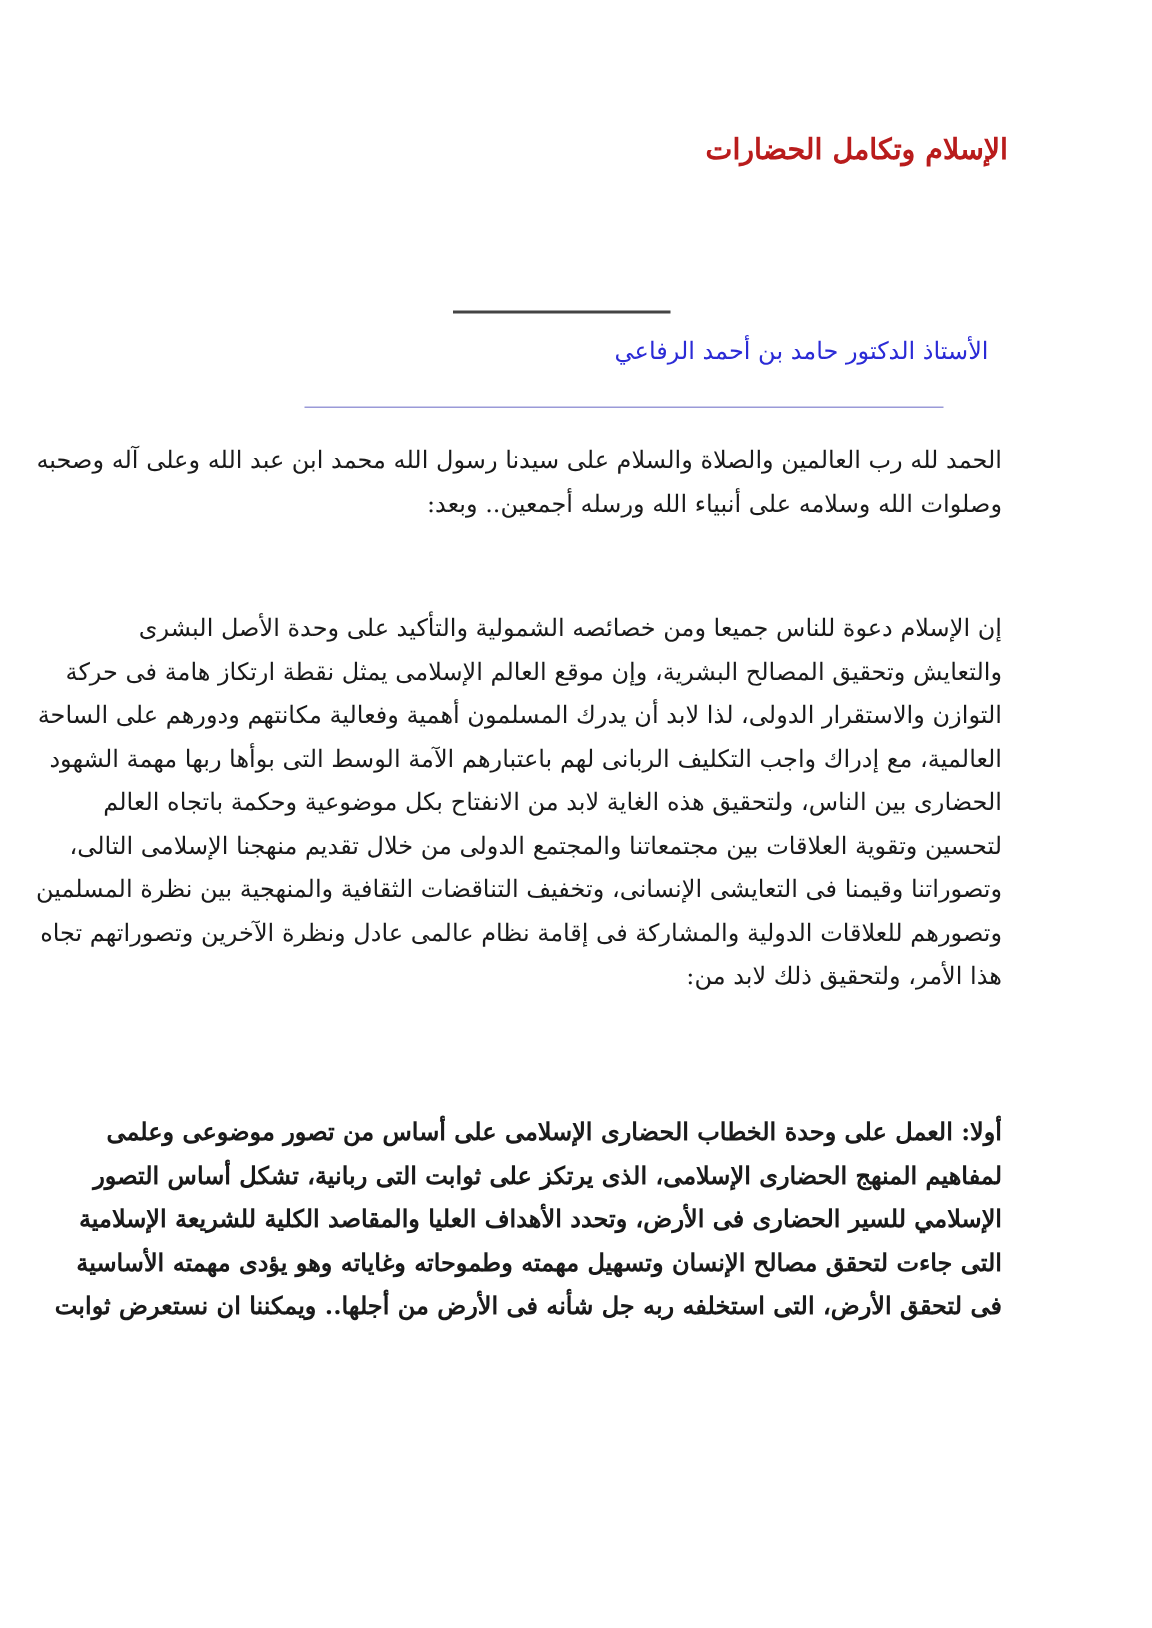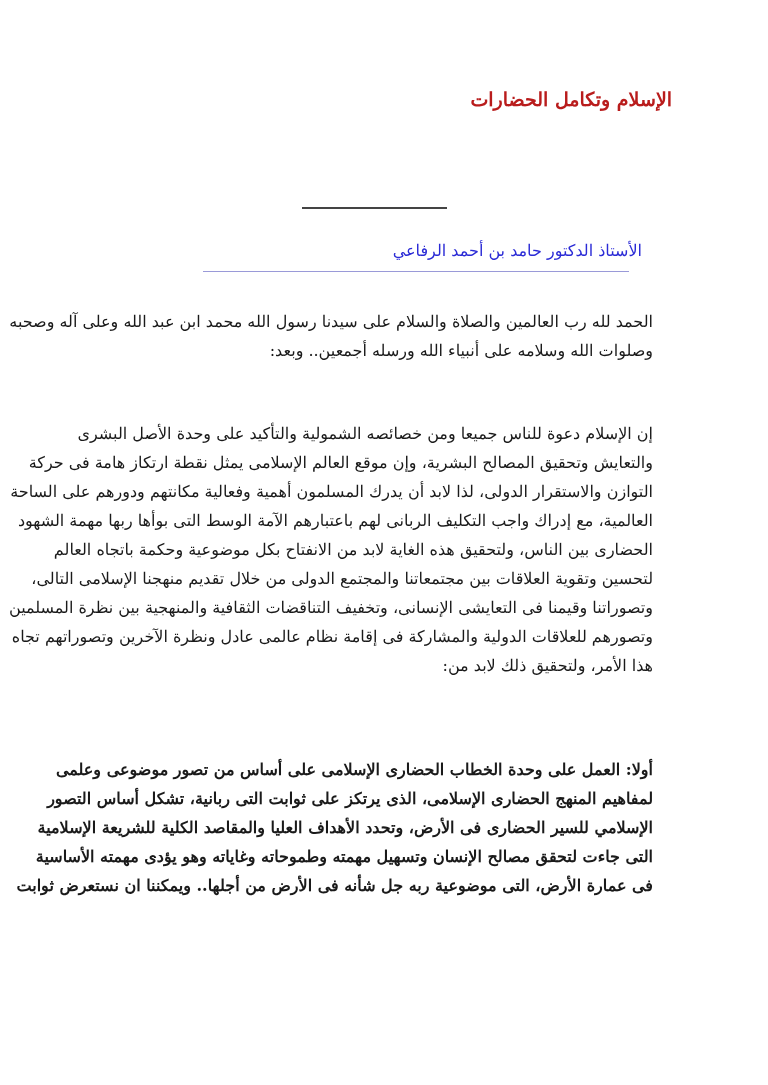--- a/index.html
+++ b/index.html
@@ -40,39 +40,39 @@
       height: 0;
       border-top: 2px solid #444;
     }
     .author {
       position: absolute;
       right: 109px;
       top: 224px;
       font-size: 16px;
       color: #2b2bd6;
       white-space: nowrap;
-      margin: 17px;
+      margin: 0;
     }
     .long-rule {
       position: absolute;
       left: 203px;
       top: 271px;
       width: 426px;
       height: 0;
       border-top: 1px solid #9a9ad8;
     }
     .para {
       position: absolute;
       right: 100px;
       width: 570px;
       font-size: 16px;
       line-height: 29px;
       text-align: justify;
       text-align-last: right;
-      margin: 15px;
+      margin: 0;
     }
     .para .line {
       display: block;
       white-space: nowrap;
       text-align-last: justify;
     }
     .para .line.last {
       text-align-last: right;
     }
     .p1 { top: 292px; }
@@ -107,16 +107,16 @@
     <span class="line">وتصوراتنا وقيمنا فى التعايشى الإنسانى، وتخفيف التناقضات الثقافية والمنهجية بين نظرة المسلمين</span>
     <span class="line">وتصورهم للعلاقات الدولية والمشاركة فى إقامة نظام عالمى عادل ونظرة الآخرين وتصوراتهم تجاه</span>
     <span class="line last">هذا الأمر، ولتحقيق ذلك لابد من:</span>
   </p>
 
   <p class="para p3">
     <span class="line">أولا: العمل على وحدة الخطاب الحضارى الإسلامى على أساس من تصور موضوعى وعلمى</span>
     <span class="line">لمفاهيم المنهج الحضارى الإسلامى، الذى يرتكز على ثوابت التى ربانية، تشكل أساس التصور</span>
     <span class="line">الإسلامي للسير الحضارى فى الأرض، وتحدد الأهداف العليا والمقاصد الكلية للشريعة الإسلامية</span>
     <span class="line">التى جاءت لتحقق مصالح الإنسان وتسهيل مهمته وطموحاته وغاياته وهو يؤدى مهمته الأساسية</span>
-    <span class="line">فى عمارة الأرض، التى موضوعية ربه جل شأنه فى الأرض من أجلها.. ويمكننا ان نستعرض ثوابت</span>
+    <span class="line">فى لتحقق الأرض، التى استخلفه ربه جل شأنه فى الأرض من أجلها.. ويمكننا ان نستعرض ثوابت</span>
   </p>
 
 </div>
 
 </body></html>

